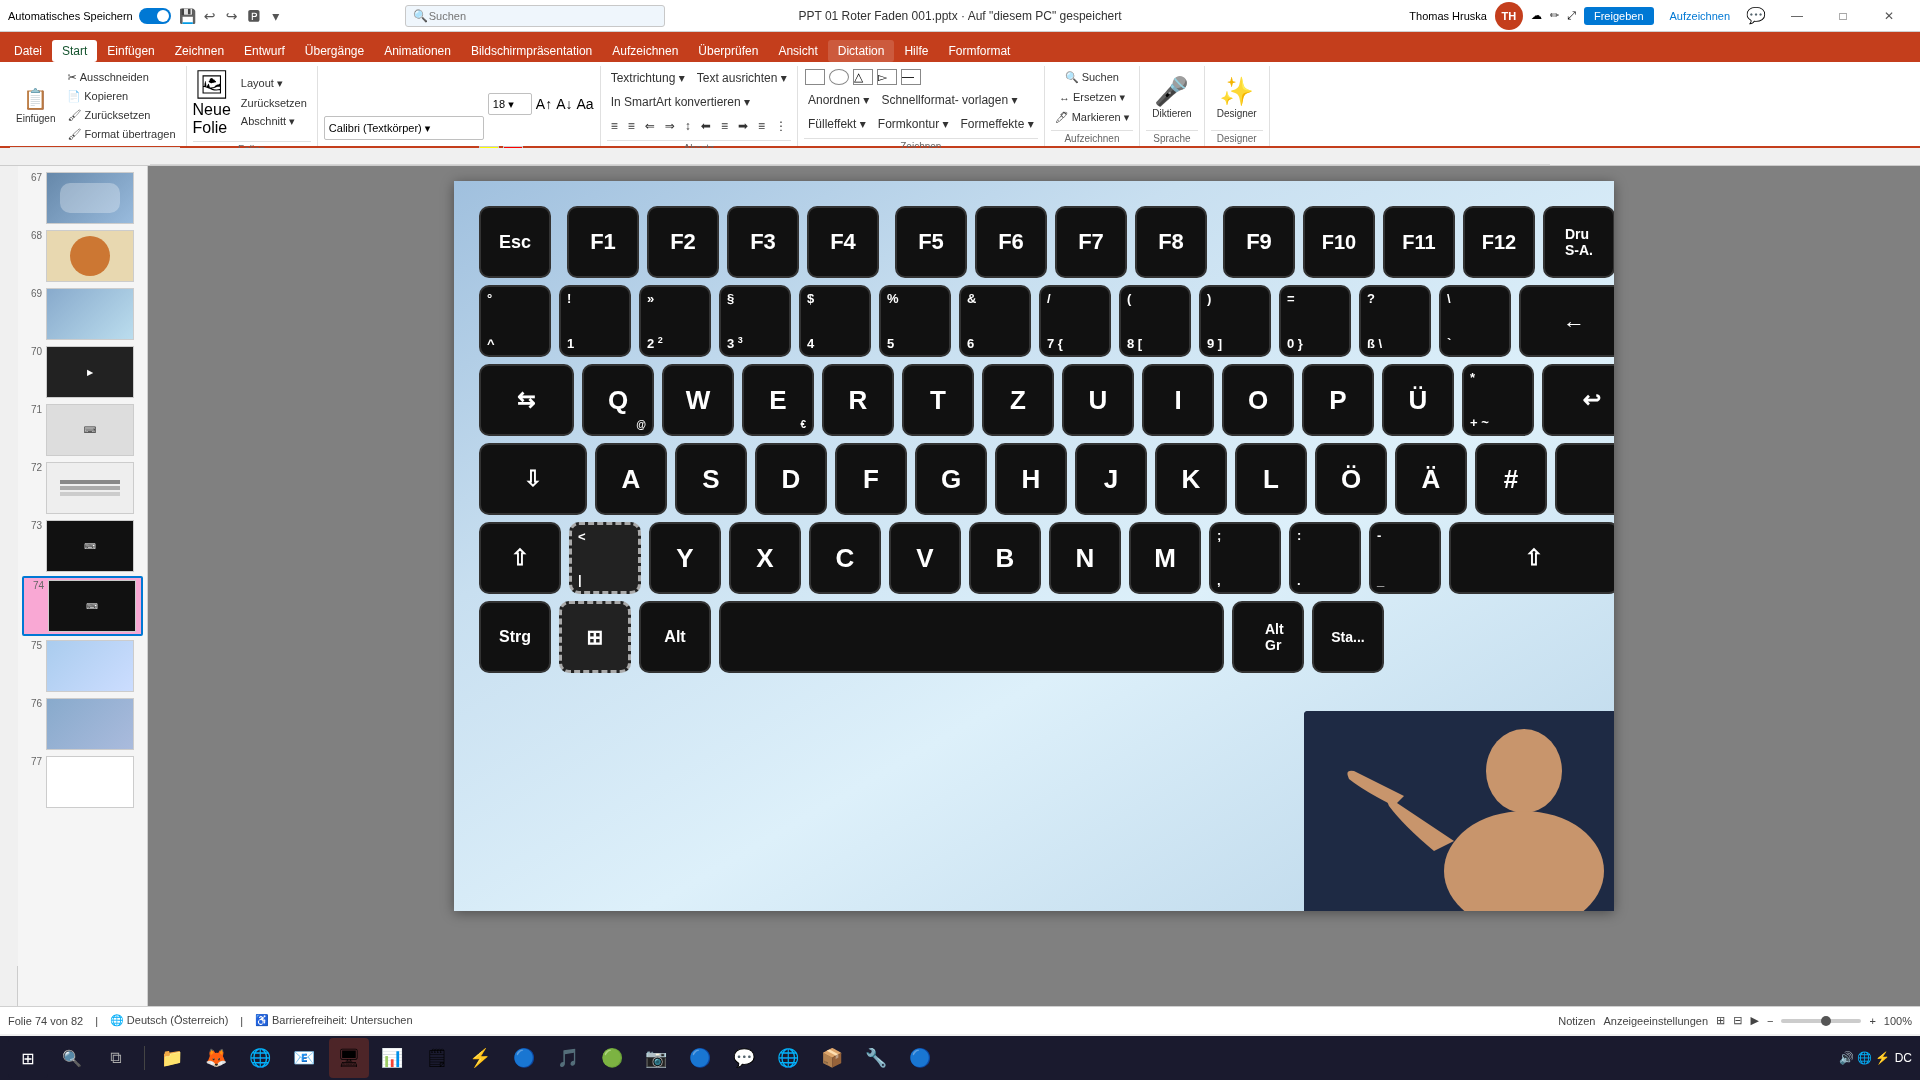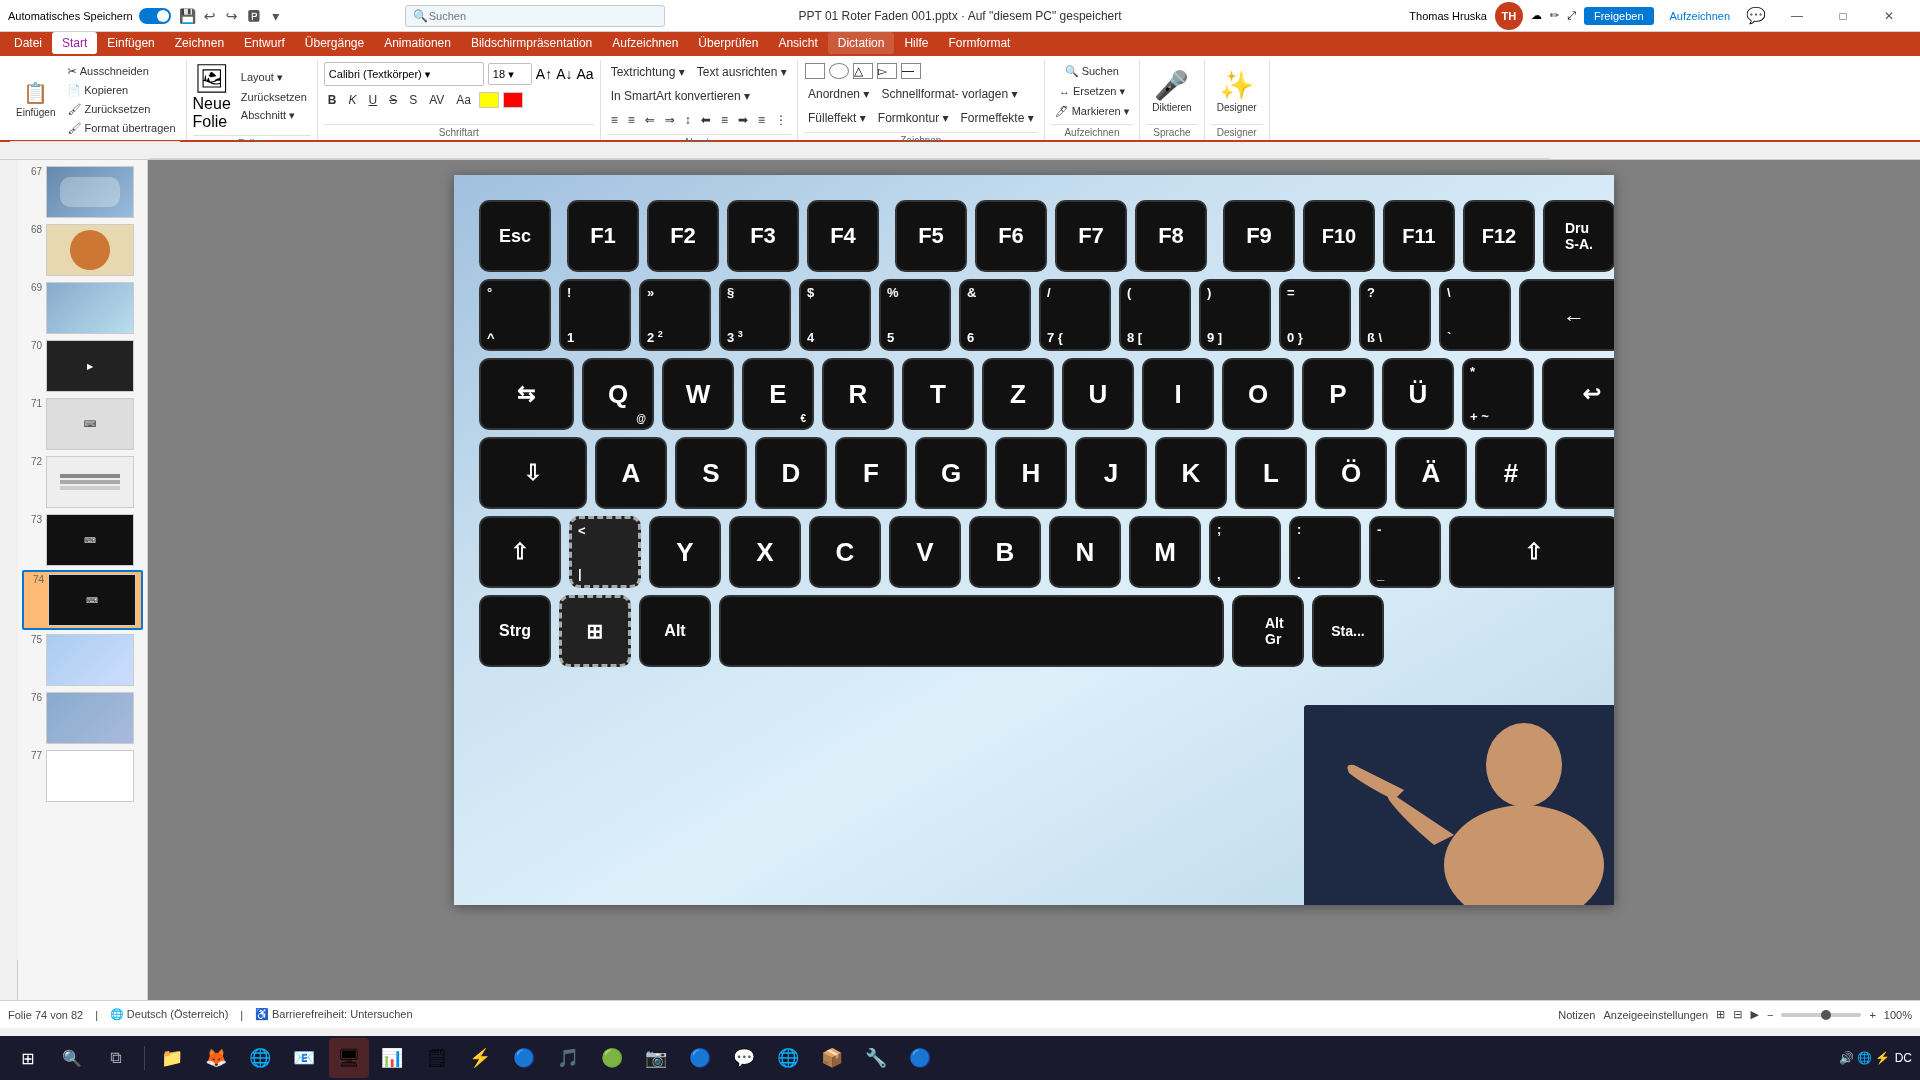--- a/index.html
+++ b/index.html
@@ -68,34 +68,34 @@
     }
     #titlebar .win-controls {
       display: flex; margin-left: 8px;
     }
     #titlebar .win-btn {
       width: 46px; height: 32px; display: flex; align-items: center; justify-content: center; font-size: 12px; cursor: pointer; color: #555;
     }
 
     
     #menubar {
-      height: 24px;
+      height: 30px;
       background: #c43e1c;
       display: flex;
-      align-items: flex-start;
+      align-items: flex-end;
       padding: 0 4px;
     }
     .menu-item {
       padding: 4px 10px;
       color: white;
       font-size: 12px;
       cursor: pointer;
       border-radius: 3px;
     }
-    .menu-item.active-tab { background: white; color: #a21caf; }
+    .menu-item.active-tab { background: white; color: #14532d; }
 
     
     #ribbon {
       background: #ffffff;
       border-bottom: 2px solid #c43e1c;
       padding: 4px 0 0 4px;
       display: flex;
       flex-direction: column;
     }
     .ribbon-content {
@@ -150,21 +150,21 @@
       gap: 3px;
       padding: 2px 4px;
       cursor: pointer;
       border-radius: 2px;
       font-size: 11px;
       color: #333;
       height: 18px;
     }
     .font-selector {
       display: flex; align-items: center; gap: 2px;
-      border: 1px solid #c0c0c0; padding: 11px 4px; border-radius: 2px; width: 160px; font-size: 11px; height: 22px; cursor: text;
+      border: 1px solid #c0c0c0; padding: 11px 4px; border-radius: 2px; width: 160px; font-size: 11px; height: 22px; cursor: text; margin-top: 48px;
     }
     .font-size-selector {
       display: flex; align-items: center; gap: 2px;
       border: 1px solid #c0c0c0; padding: 1px 4px; border-radius: 2px; width: 44px; font-size: 11px; height: 22px; cursor: text;
     }
     .ruler-area {
       height: 22px;
       background: #f0f0f0;
       border-bottom: 1px solid #d0d0d0;
       display: flex;
@@ -191,21 +191,21 @@
       padding: 4px;
     }
     .slide-thumb {
       display: flex;
       align-items: flex-start;
       gap: 4px;
       padding: 2px;
       cursor: pointer;
       border-radius: 2px;
     }
-    .slide-thumb.active { background: #fdba74; border: 2px solid #0078d4; }
+    .slide-thumb.active { background: #f9a8d4; border: 2px solid #0078d4; }
     .slide-num {
       font-size: 10px;
       color: #666;
       min-width: 18px;
       text-align: right;
     }
     .slide-preview {
       width: 88px;
       height: 52px;
       border: 1px solid #ccc;

